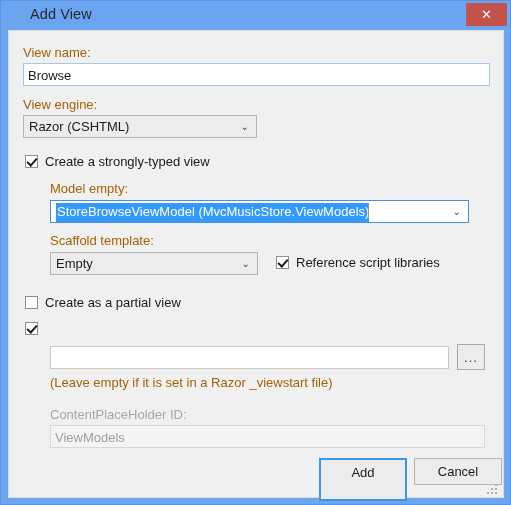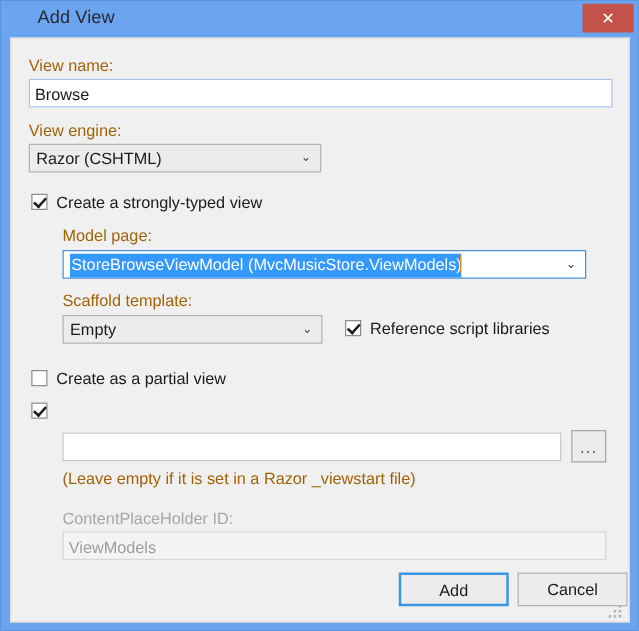--- a/index.html
+++ b/index.html
@@ -223,21 +223,21 @@
     <div class="lbl" style="left:14px; top:66px;">View engine:</div>
     <div class="combo" style="left:14px; top:84px; width:234px;">
       <span>Razor (CSHTML)</span>
       <span class="chev">⌄</span>
     </div>
 
     <div class="checkbox-row" style="left:16px; top:123px;text-align:right;">
       <span class="box checked"></span><span>Create a strongly-typed view</span>
     </div>
 
-    <div class="lbl" style="left:41px; top:150px;">Model page:</div>
+    <div class="lbl" style="left:41px; top:150px;">Model empty:</div>
     <div class="combo focused" style="left:41px; top:169px; width:419px;">
       <span class="sel-text">StoreBrowseViewModel (MvcMusicStore.ViewModels)</span><span class="caret"></span>
       <span class="chev">⌄</span>
     </div>
 
     <div class="lbl" style="left:41px; top:202px;">Scaffold template:</div>
     <div class="combo" style="left:41px; top:221px; width:208px;">
       <span>Empty</span>
       <span class="chev">⌄</span>
     </div>
@@ -255,21 +255,21 @@
     </div>
 
     <div class="textbox plain" style="left:41px; top:315px; width:399px;"></div>
     <div class="dots-btn" style="left:448px; top:313px; width:28px; height:26px; line-height:26px;">...</div>
 
     <div class="lbl" style="left:41px; top:344px;">(Leave empty if it is set in a Razor _viewstart file)</div>
 
     <div class="lbl disabled" style="left:41px; top:376px;">ContentPlaceHolder ID:</div>
     <div class="textbox disabled" style="left:41px; top:394px; width:435px;">ViewModels</div>
 
-    <div class="btn default" style="left:310px; top:427px; width:88px; height:27px; line-height:25px;">Add</div>
+    <div class="btn default" style="left:310px; top:427px; width:88px; height:43px; line-height:25px;">Add</div>
     <div class="btn" style="left:405px; top:427px; width:88px; height:27px; line-height:25px;">Cancel</div>
 
     <div class="grip">
       <i style="left:8px; top:2px;"></i>
       <i style="left:4px; top:6px;"></i>
       <i style="left:8px; top:6px;"></i>
       <i style="left:0px; top:10px;"></i>
       <i style="left:4px; top:10px;"></i>
       <i style="left:8px; top:10px;"></i>
     </div>

